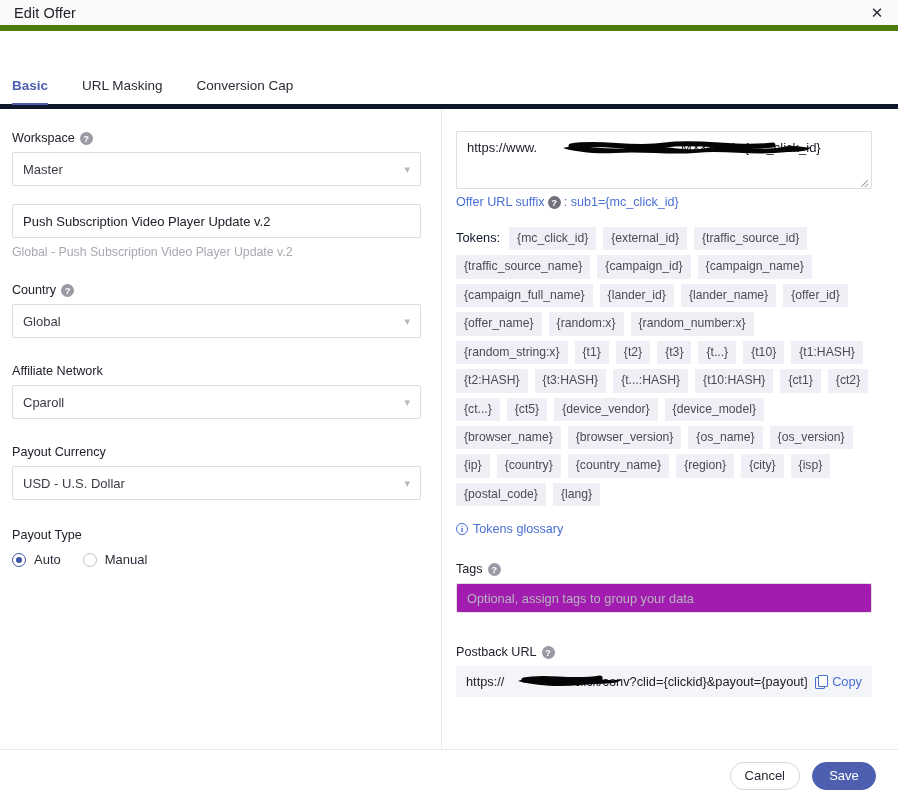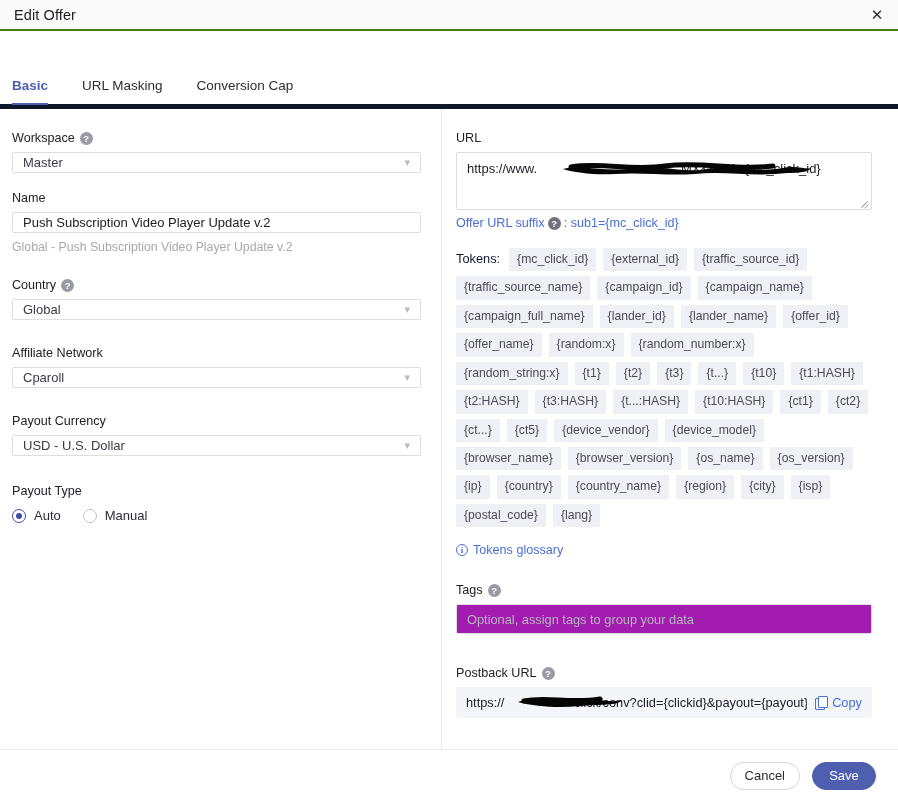--- a/index.html
+++ b/index.html
@@ -19,21 +19,21 @@
     display: flex;
     flex-direction: column;
     background: #ffffff;
   }
 
   
   .dialog-header {
     height: 31px;
     flex: 0 0 31px;
     background: #fafafa;
-    border-bottom: 2px solid #4d7c0f;
+    border-bottom: 6px solid #4d7c0f;
     display: flex;
     align-items: center;
     padding: 0 14px;
     position: relative;
     text-align: right;
   }
   .dialog-title {
     font-size: 14.5px;
     color: #21212b;
     letter-spacing: .1px;
@@ -114,21 +114,21 @@
     font-size: 9.5px;
     line-height: 13px;
     text-align: center;
     font-weight: bold;
     display: inline-block;
     cursor: pointer;
     flex: 0 0 13px;
   }
   .select-box, .text-input {
     width: 100%;
-    height: 21px;
+    height: 34px;
     border: 1px solid #dededf;
     border-radius: 2px;
     background: #ffffff;
     display: flex;
     align-items: center;
     padding: 0 10px;
     font-size: 13px;
     color: #3b3b46;
     cursor: pointer;
     position: relative;
@@ -361,23 +361,20 @@
           <span>Workspace</span>
           <span class="help-icon">?</span>
         </div>
         <div class="select-box">
           <span class="val">Master</span>
           <span class="chevron">▾</span>
         </div>
       </div>
 
       <div class="field">
-        <div class="field-label">
-          <span>Name</span>
-        </div>
         <div class="text-input">Push Subscription Video Player Update v.2</div>
         <div class="hint-text">Global - Push Subscription Video Player Update v.2</div>
       </div>
 
       <div class="field" style="margin-top:24px;">
         <div class="field-label">
           <span>Country</span>
           <span class="help-icon">?</span>
         </div>
         <div class="select-box">
@@ -420,23 +417,20 @@
             <span>Manual</span>
           </div>
         </div>
       </div>
 
     </div>
 
     <div class="col-right">
 
       <div class="field">
-        <div class="field-label">
-          <span>URL</span>
-        </div>
         <div class="url-area">
           <span class="url-text"><span>https://www.</span><span style="visibility:hidden;">&nbsp;redacted&nbsp;portion&nbsp;here&nbsp;xx</span><span>MX&amp;sub1={mc_click_id}</span>
             <svg class="redact-url" viewBox="0 0 252 14" preserveAspectRatio="none">
               <path d="M2,7 C20,2 48,11 72,6 C96,1 120,12 146,7 C170,3 196,11 222,6 C236,3 246,8 250,6
                        C246,12 232,10 214,12 C188,14 160,9 134,12 C108,14 80,10 54,12 C34,13 14,11 2,7 Z" fill="#050505"></path>
               <path d="M10,5 C40,0 70,9 104,4 C140,-1 176,9 212,4" stroke="#050505" stroke-width="5" fill="none" stroke-linecap="round"></path>
             </svg>
           </span>
           <span class="resize-handle"></span>
         </div>

